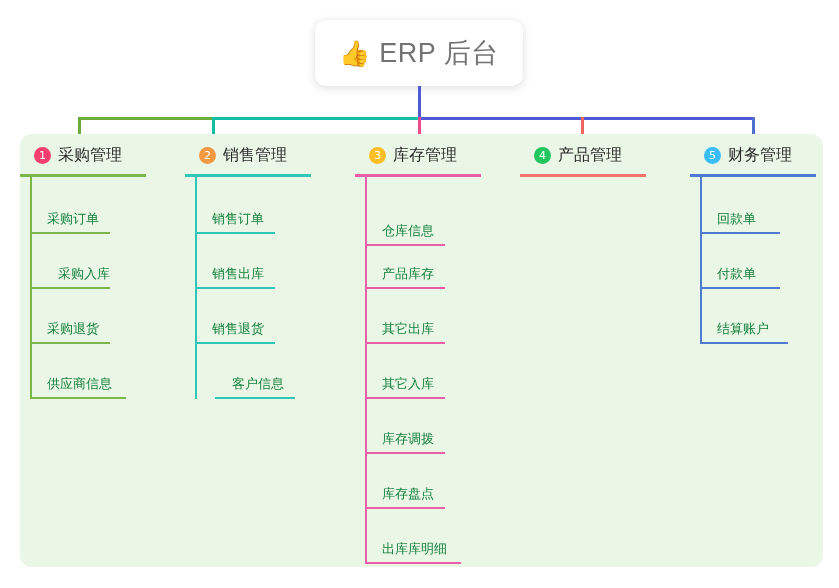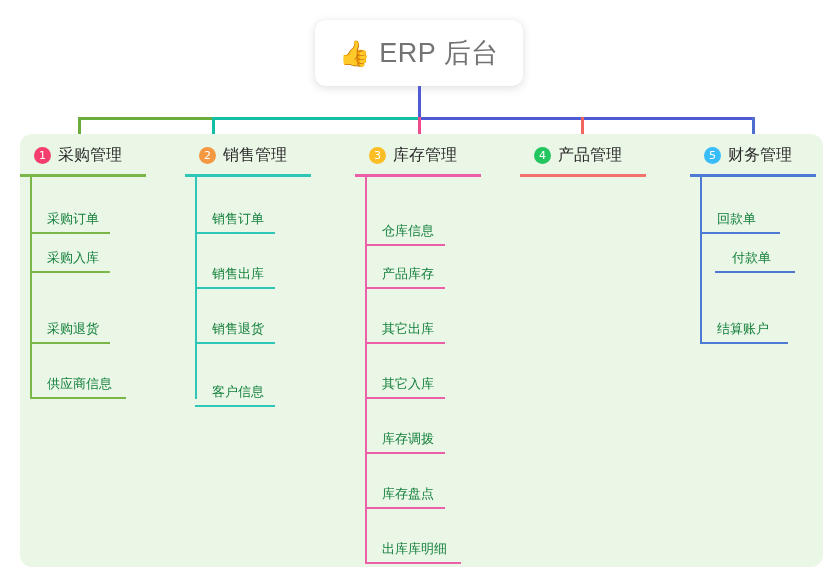--- a/index.html
+++ b/index.html
@@ -165,21 +165,21 @@
           <span class="badge" style="background: rgb(244, 63, 110);">1</span>
           <span class="col-title">采购管理</span>
         </div>
         <div class="col-rule" style="width: 126px; background: rgb(122, 182, 72);"></div>
         <div class="leaves" style="height: 253px;">
           <div class="spine" style="background: rgb(122, 182, 72); height: 222px;"></div>
           <div class="leaf" style="top: 33px;">
             <div class="leaf-label">采购订单</div>
             <div class="leaf-rule" style="width: 80px; background: rgb(122, 182, 72);"></div>
           </div>
-          <div class="leaf" style="top: 72px;">
+          <div class="leaf" style="top: 88px; text-align: right;">
             <div class="leaf-label">采购入库</div>
             <div class="leaf-rule" style="width: 80px; background: rgb(122, 182, 72);"></div>
           </div>
           <div class="leaf" style="top: 143px;">
             <div class="leaf-label">采购退货</div>
             <div class="leaf-rule" style="width: 80px; background: rgb(122, 182, 72);"></div>
           </div>
           <div class="leaf" style="top: 198px;">
             <div class="leaf-label">供应商信息</div>
             <div class="leaf-rule" style="width: 96px; background: rgb(122, 182, 72);"></div>
@@ -199,21 +199,21 @@
             <div class="leaf-rule" style="width: 80px; background: rgb(46, 198, 182);"></div>
           </div>
           <div class="leaf" style="top: 88px;">
             <div class="leaf-label">销售出库</div>
             <div class="leaf-rule" style="width: 80px; background: rgb(46, 198, 182);"></div>
           </div>
           <div class="leaf" style="top: 143px;">
             <div class="leaf-label">销售退货</div>
             <div class="leaf-rule" style="width: 80px; background: rgb(46, 198, 182);"></div>
           </div>
-          <div class="leaf" style="top: 206px;">
+          <div class="leaf" style="top: 198px; padding-left: 20px;">
             <div class="leaf-label">客户信息</div>
             <div class="leaf-rule" style="width: 80px; background: rgb(46, 198, 182);"></div>
           </div>
         </div>
       </div>
       <div class="column" style="left: 335px; top: 8px;">
         <div class="col-head">
           <span class="badge" style="background: rgb(251, 190, 36);">3</span>
           <span class="col-title">库存管理</span>
         </div>
@@ -262,21 +262,21 @@
           <span class="badge" style="background: rgb(56, 189, 248);">5</span>
           <span class="col-title">财务管理</span>
         </div>
         <div class="col-rule" style="width: 126px; background: rgb(79, 122, 212);"></div>
         <div class="leaves" style="height: 198px;">
           <div class="spine" style="background: rgb(79, 122, 212); height: 167px;"></div>
           <div class="leaf" style="top: 33px;">
             <div class="leaf-label">回款单</div>
             <div class="leaf-rule" style="width: 80px; background: rgb(79, 122, 212);"></div>
           </div>
-          <div class="leaf" style="top: 72px; padding-left: 15px;">
+          <div class="leaf" style="top: 88px;">
             <div class="leaf-label">付款单</div>
             <div class="leaf-rule" style="width: 80px; background: rgb(79, 122, 212);"></div>
           </div>
           <div class="leaf" style="top: 143px;">
             <div class="leaf-label">结算账户</div>
             <div class="leaf-rule" style="width: 88px; background: rgb(79, 122, 212);"></div>
           </div>
         </div>
       </div>
     </div>

